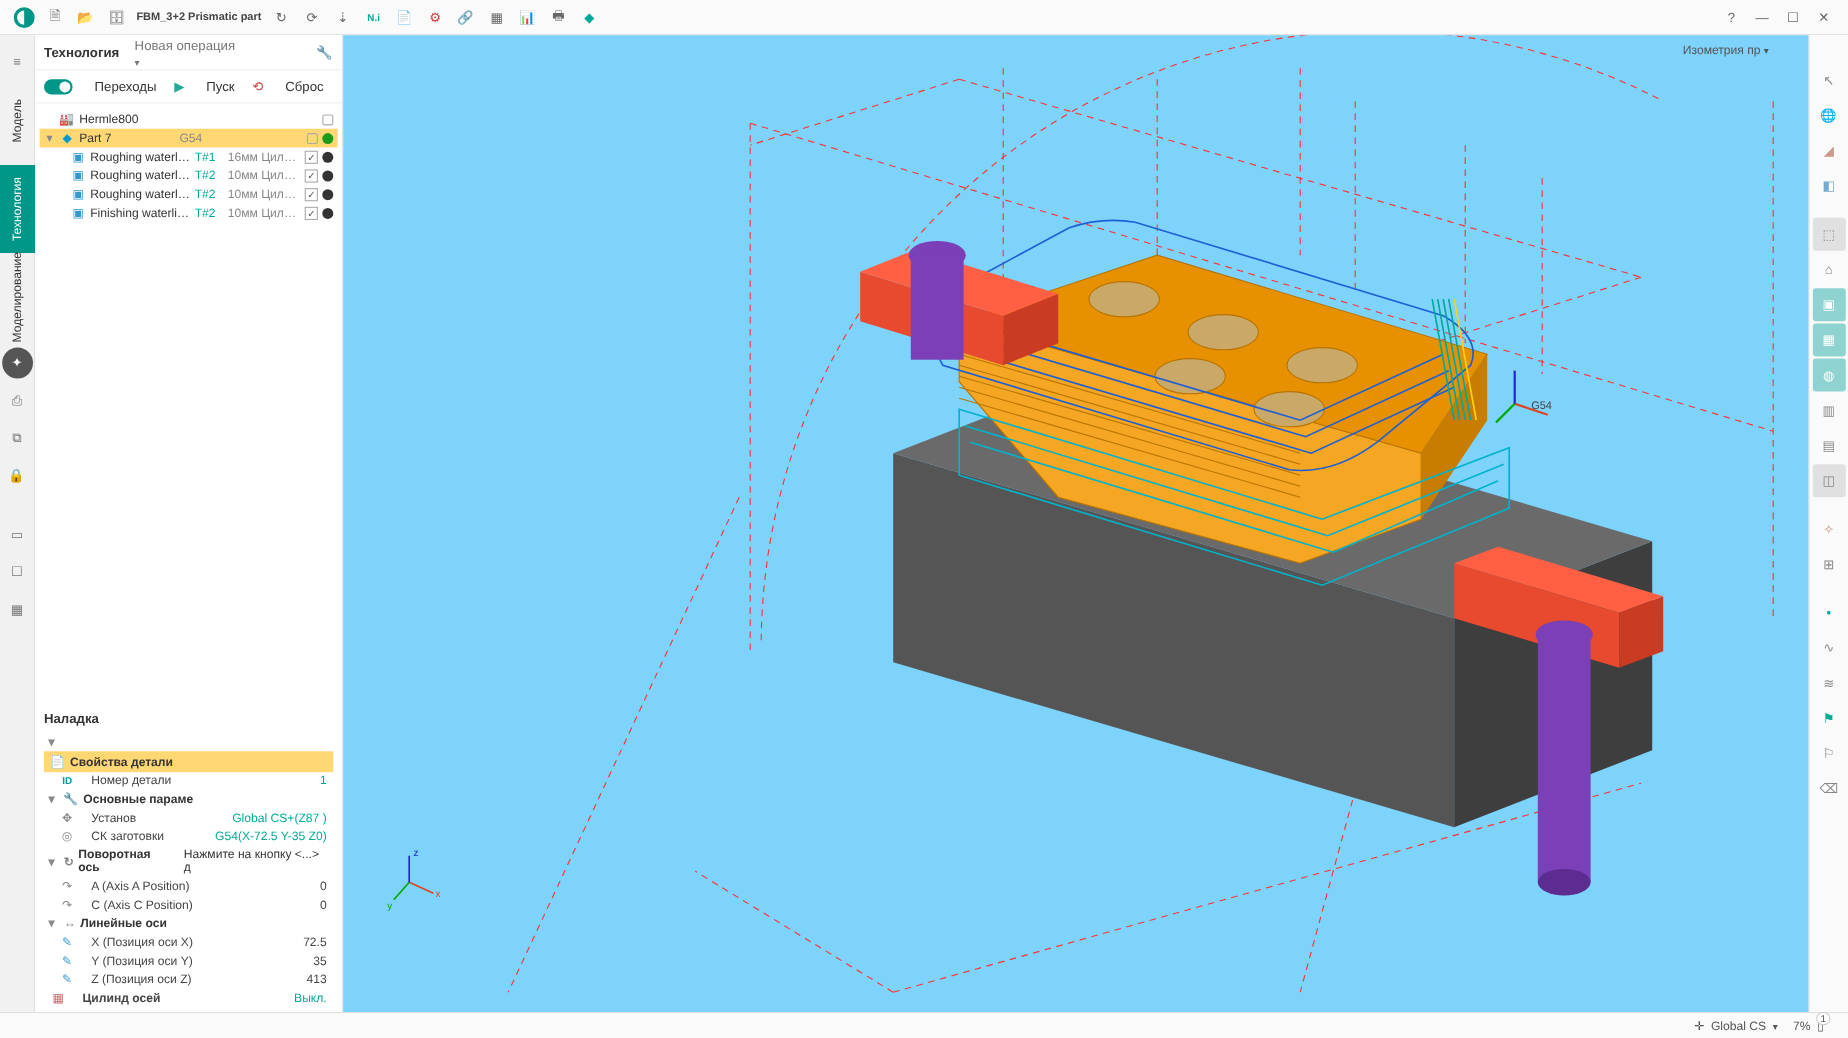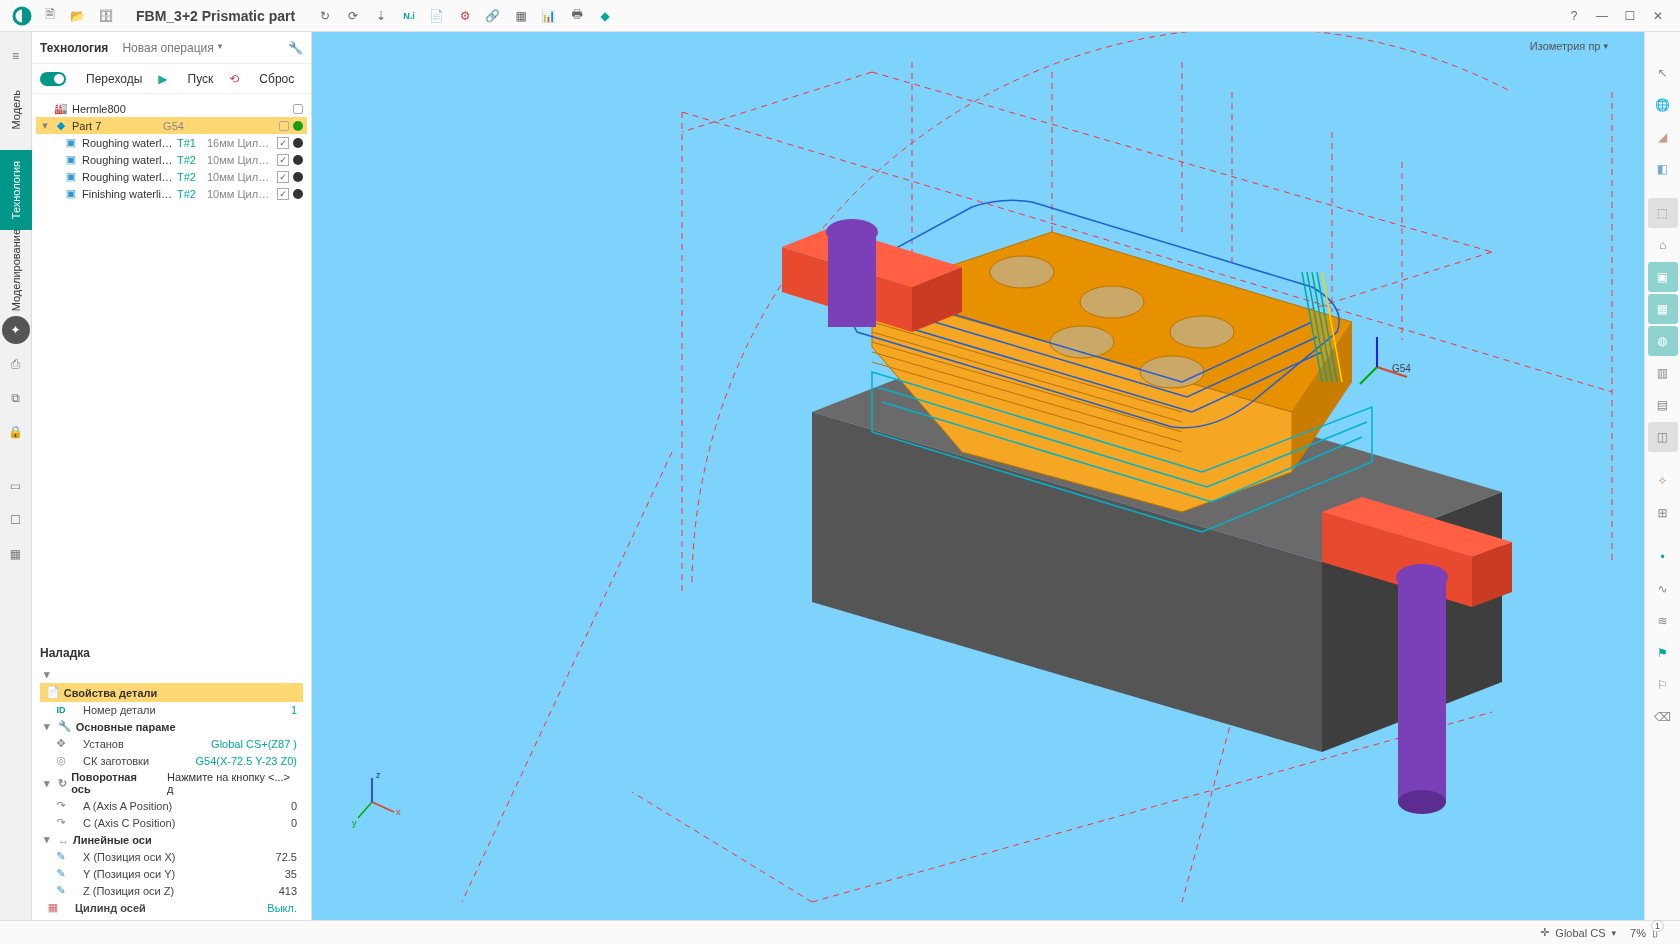--- a/index.html
+++ b/index.html
@@ -1,34 +1,34 @@
 <!DOCTYPE html>
 <html><head>
 <meta charset="utf-8">
 <style>
 * { margin: 0; padding: 0; box-sizing: border-box; }
 body { font-family: "Segoe UI", Arial, sans-serif; font-size: 12px; color: #333; background: #fff; overflow: hidden; width: 1680px; height: 944px; position: relative; }
 .toolbar-top { height: 32px; display: flex; align-items: center; padding: 0 8px; border-bottom: 1px solid #e0e0e0; background: #fafafa; }
 .toolbar-top .tb-btn { width: 28px; height: 28px; display: flex; align-items: center; justify-content: center; cursor: pointer; border-radius: 3px; color: #666; }
-.toolbar-top .title { margin: 0 16px; font-size: 14px; font-weight: 600; color: #444; }
+.toolbar-top .title { margin: 0 4px; font-size: 10px; font-weight: 600; color: #444; }
 .toolbar-top .spacer { flex: 1; }
 
 .main { display: flex; height: calc(100% - 32px - 24px); }
 
 .left-rail { width: 32px; background: #f1f1f1; border-right: 1px solid #ddd; display: flex; flex-direction: column; align-items: center; padding-top: 4px; }
 .left-rail .tab { width: 32px; height: 80px; font-size: 11px; display: flex; align-items: center; justify-content: center; cursor: pointer; }
 .left-rail .tab span { writing-mode: vertical-rl; transform: rotate(180deg); }
 .left-rail .tab.active { background: #009688; color: #fff; }
 .left-rail .iconbtn { width: 28px; height: 28px; display: flex; align-items: center; justify-content: center; color: #777; margin-top: 6px; cursor: pointer; border-radius: 3px; }
 .left-rail .iconbtn.dark { background: #555; color: #fff; border-radius: 50%; }
 
 .side-panel { width: 280px; background: #fff; border-right: 1px solid #e0e0e0; display: flex; flex-direction: column; }
 .side-head { height: 32px; display: flex; align-items: center; padding: 0 8px; border-bottom: 1px solid #eee; }
 .side-head .htitle { font-weight: 600; }
-.side-head .newop { margin-left: 14px; color: #777; cursor: pointer; display: flex; align-items: flex-start; gap: 4px; }
+.side-head .newop { margin-left: 14px; color: #777; cursor: pointer; display: flex; align-items: flex-start; gap: 4px; flex-direction: column; }
 .side-head .hspacer { flex: 1; }
 .side-head .wrench { color: #999; cursor: pointer; }
 .side-sub { height: 30px; display: flex; align-items: center; gap: 16px; padding: 0 8px; border-bottom: 1px solid #eee; }
 .side-sub .item { display: flex; align-items: center; gap: 20px; cursor: pointer; }
 .toggle { width: 26px; height: 14px; border-radius: 7px; background: #009688; position: relative; }
 .toggle::after { content: ""; width: 10px; height: 10px; border-radius: 50%; background: #fff; position: absolute; right: 2px; top: 2px; }
 .play-icon { color: #2a9; }
 .reset-icon { color: #c44; }
 
 .tree { flex: 0 0 auto; padding: 6px 4px; }
@@ -233,21 +233,21 @@
           <span>Основные параме</span>
         </div>
       <div class="prop-row">
           <span class="picon">✥</span>
           <span class="pname">Установ</span>
           <span class="pval">Global CS+(Z87 )</span>
         </div>
       <div class="prop-row">
           <span class="picon">◎</span>
           <span class="pname">СК заготовки</span>
-          <span class="pval">G54(X-72.5 Y-23 Z0)</span>
+          <span class="pval">G54(X-72.5 Y-35 Z0)</span>
         </div>
 
       <div class="group-head">
           <span class="exp">▾</span>
           <span style="color:#888">↻</span>
           <span>Поворотная ось</span>
           <span style="flex:1"></span>
           <span class="pval" style="font-weight:400">Нажмите на кнопку &lt;...&gt; д</span>
         </div>
       <div class="prop-row">

